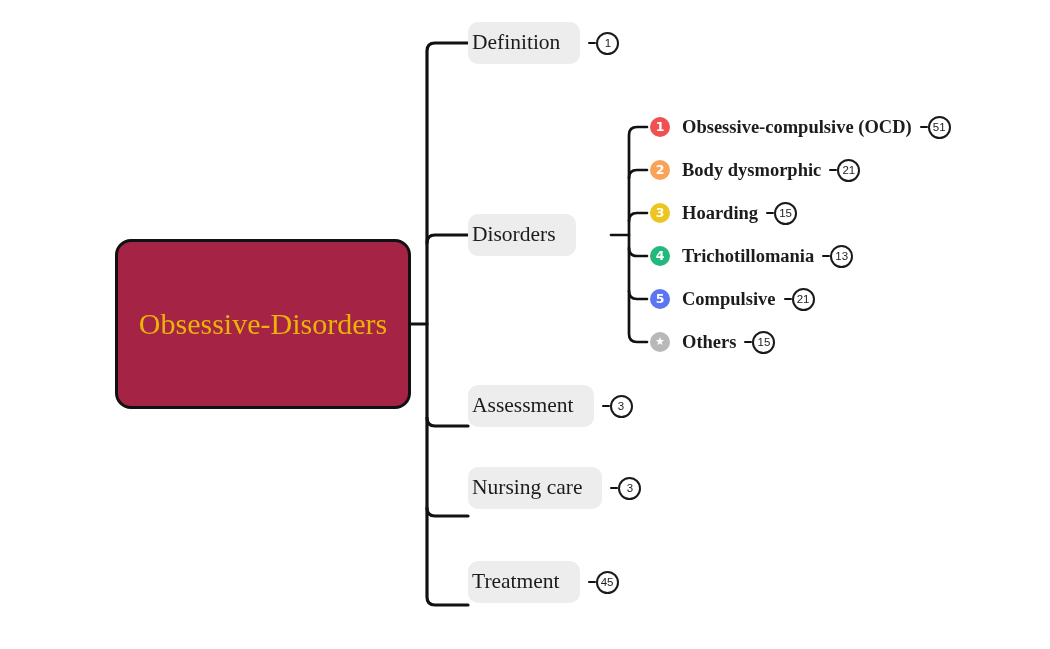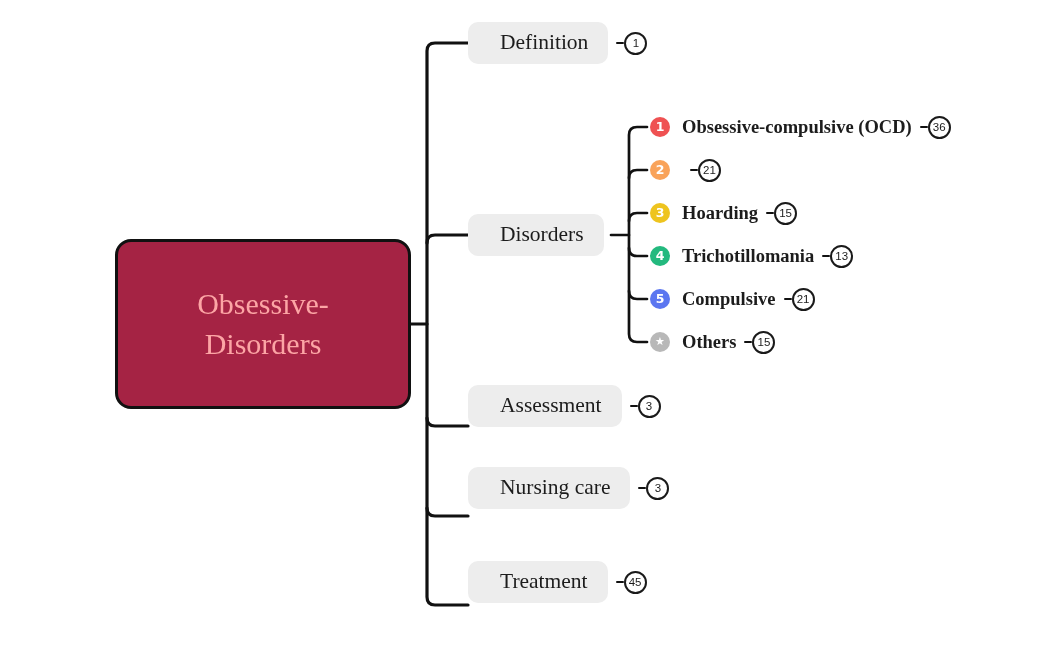--- a/index.html
+++ b/index.html
@@ -25,42 +25,42 @@
   }
   .link-main { stroke-width: 3.2px; }
   .link-sub  { stroke-width: 2.7px; }
 
   .root-node {
     position: absolute;
     left: 115px; top: 239px;
     width: 296px; height: 170px;
     border: 3.5px solid #111111;
     border-radius: 16px;
-    color: #fca5a5;
+    color: #eab308;
     display: flex;
-    flex-direction: column;
+    flex-direction: row;
     justify-content: center;
     align-items: center;
     text-align: center;
     font-size: 30px;
     line-height: 40px;
     cursor: default;
   }
 
   .branch-row {
     position: absolute;
     display: flex;
     align-items: center;
     height: 44px;
     left: 468px;
   }
   .branch-box {
     background: #ededed;
     border-radius: 10px;
-    padding: 8px 20px 9px 32px;
+    padding: 8px 20px 9px 4px;
     font-size: 21.5px;
     white-space: nowrap;
   }
 
   .child-row {
     position: absolute;
     display: flex;
     align-items: center;
     height: 26px;
     left: 650px;
@@ -154,25 +154,26 @@
   <div class="branch-row" style="top:560px">
     <div class="branch-box">Treatment</div>
     <span class="dash"></span>
     <span class="count-badge">45</span>
   </div>
 
   <div class="child-row" style="top:114px">
     <span class="marker" style="background-color: rgb(239, 81, 82);">1</span>
     <span class="child-label">Obsessive-compulsive (OCD)</span>
     <span class="dash"></span>
-    <span class="count-badge">36</span>
+    <span class="count-badge">51</span>
   </div>
 
   <div class="child-row" style="top:157px">
     <span class="marker" style="background-color: rgb(249, 163, 90);">2</span>
+    <span class="child-label">Body dysmorphic</span>
     <span class="dash"></span>
     <span class="count-badge">21</span>
   </div>
 
   <div class="child-row" style="top:200px">
     <span class="marker" style="background-color: rgb(238, 196, 31);">3</span>
     <span class="child-label">Hoarding</span>
     <span class="dash"></span>
     <span class="count-badge">15</span>
   </div>

